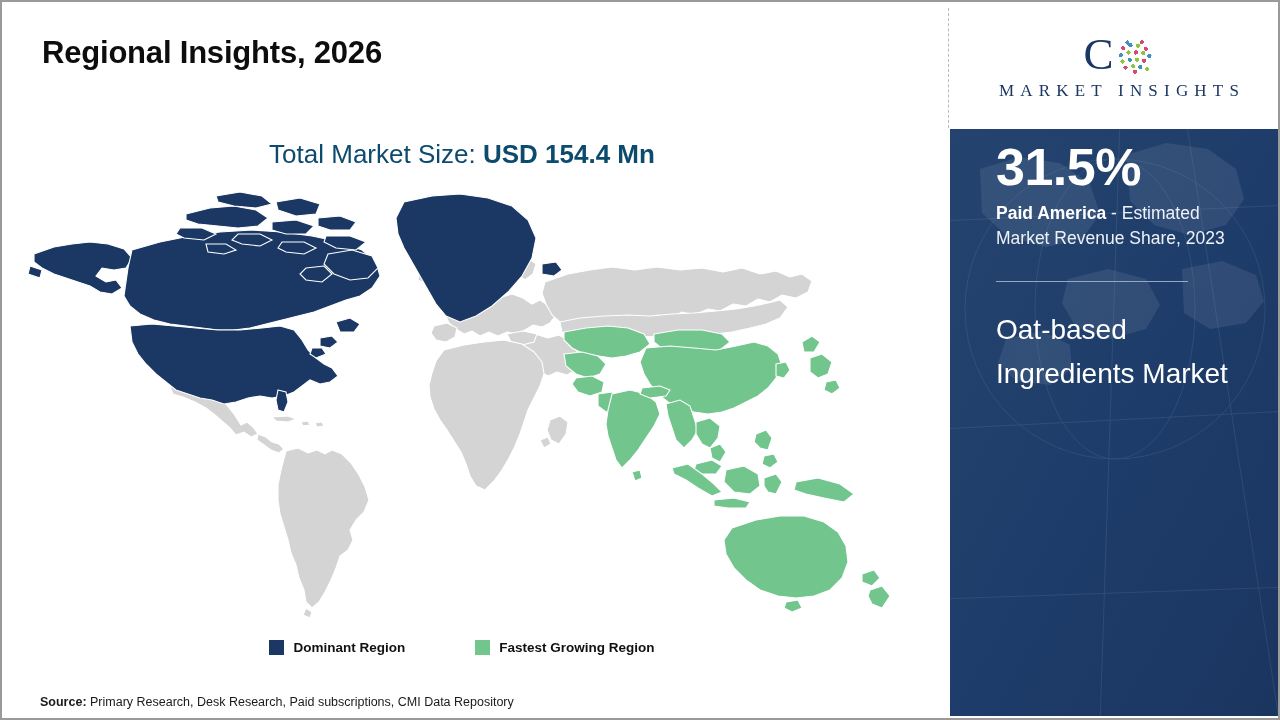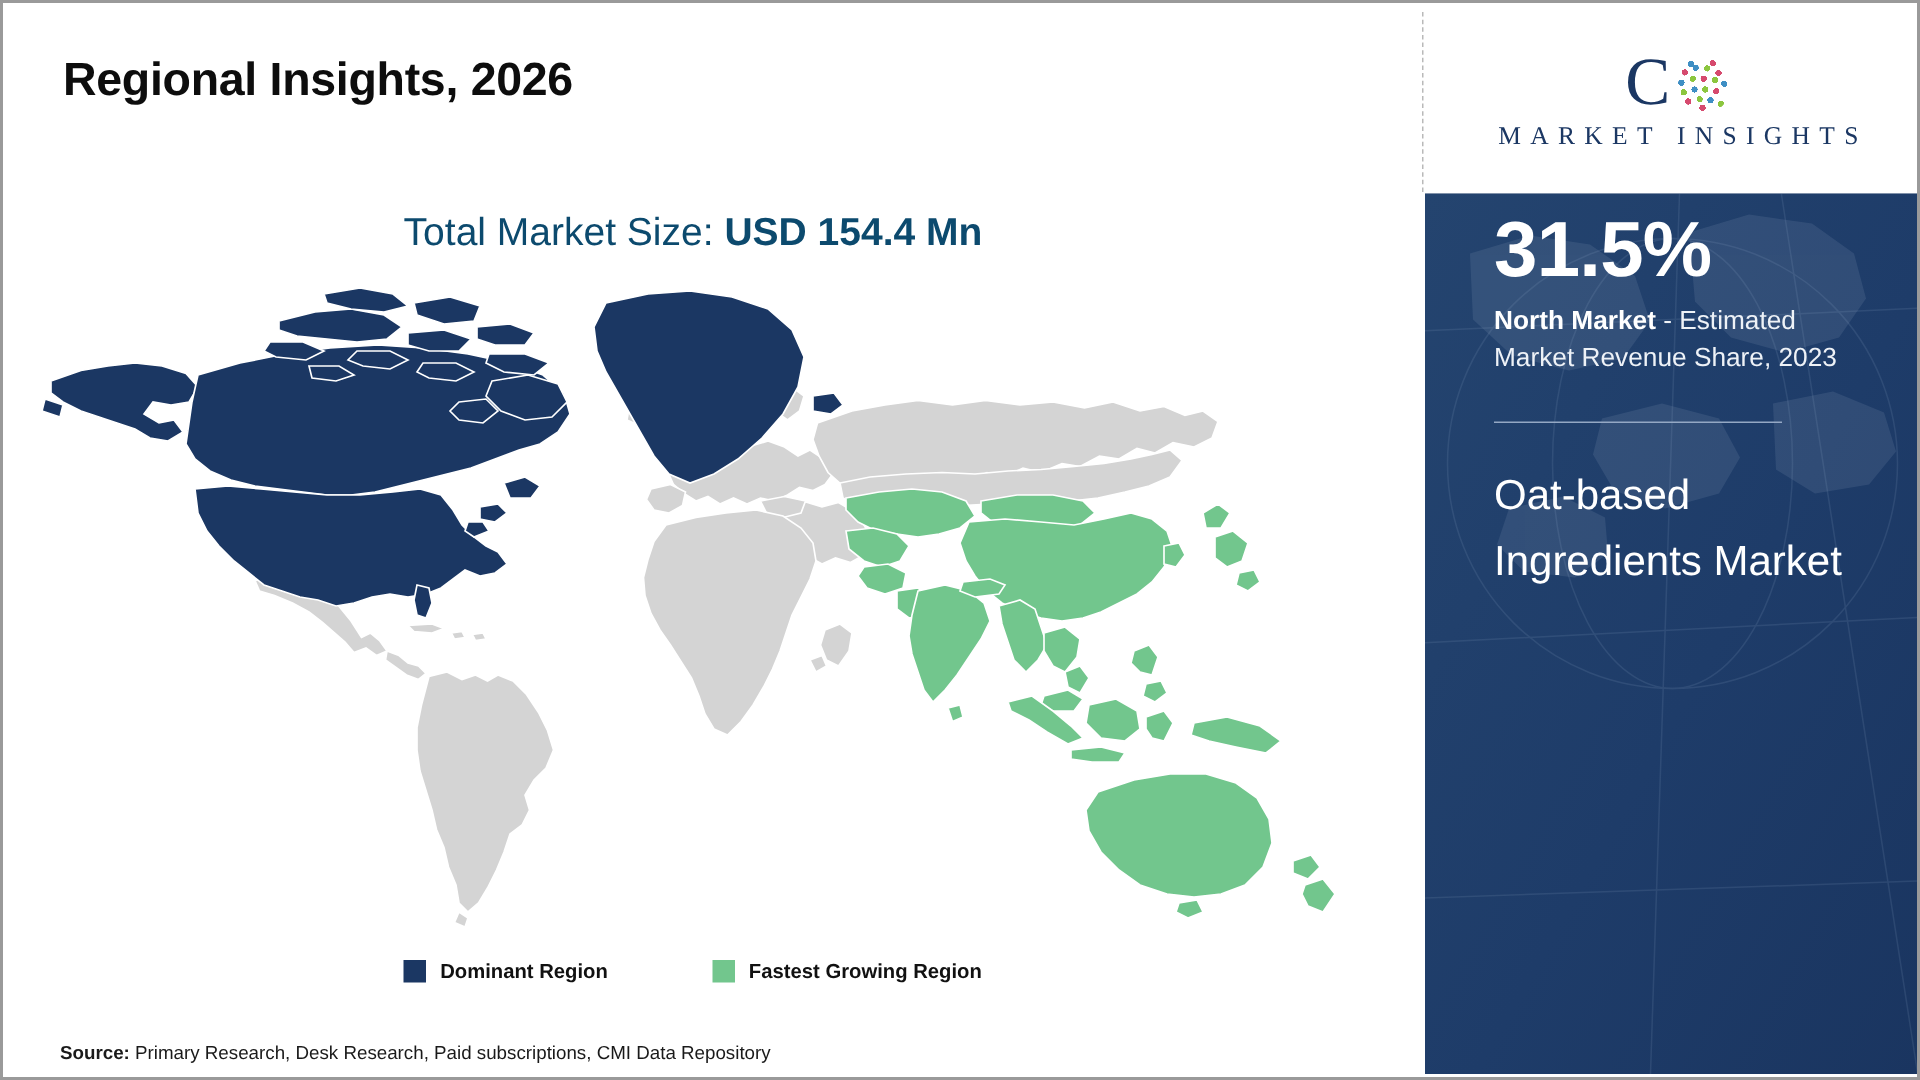--- a/index.html
+++ b/index.html
@@ -328,20 +328,20 @@
         <path d="M236 -10 L330 597"></path>
         <path d="M-10 470 L340 458"></path>
         <ellipse cx="165" cy="180" rx="150" ry="150"></ellipse>
         <ellipse cx="165" cy="180" rx="80" ry="150"></ellipse>
       </g>
     </svg>
 
     <div id="navy-content">
       <div id="stat-value">31.5%</div>
       <div id="stat-desc">
-        <span class="region-strong">North Market</span><span> - Estimated Market Revenue Share, 2023</span>
+        <span class="region-strong">Paid America</span><span> - Estimated Market Revenue Share, 2023</span>
       </div>
       <div id="panel-rule"></div>
       <div id="panel-market">Oat-based Ingredients Market</div>
     </div>
   </div>
 
 </div>
 
 </body></html>

